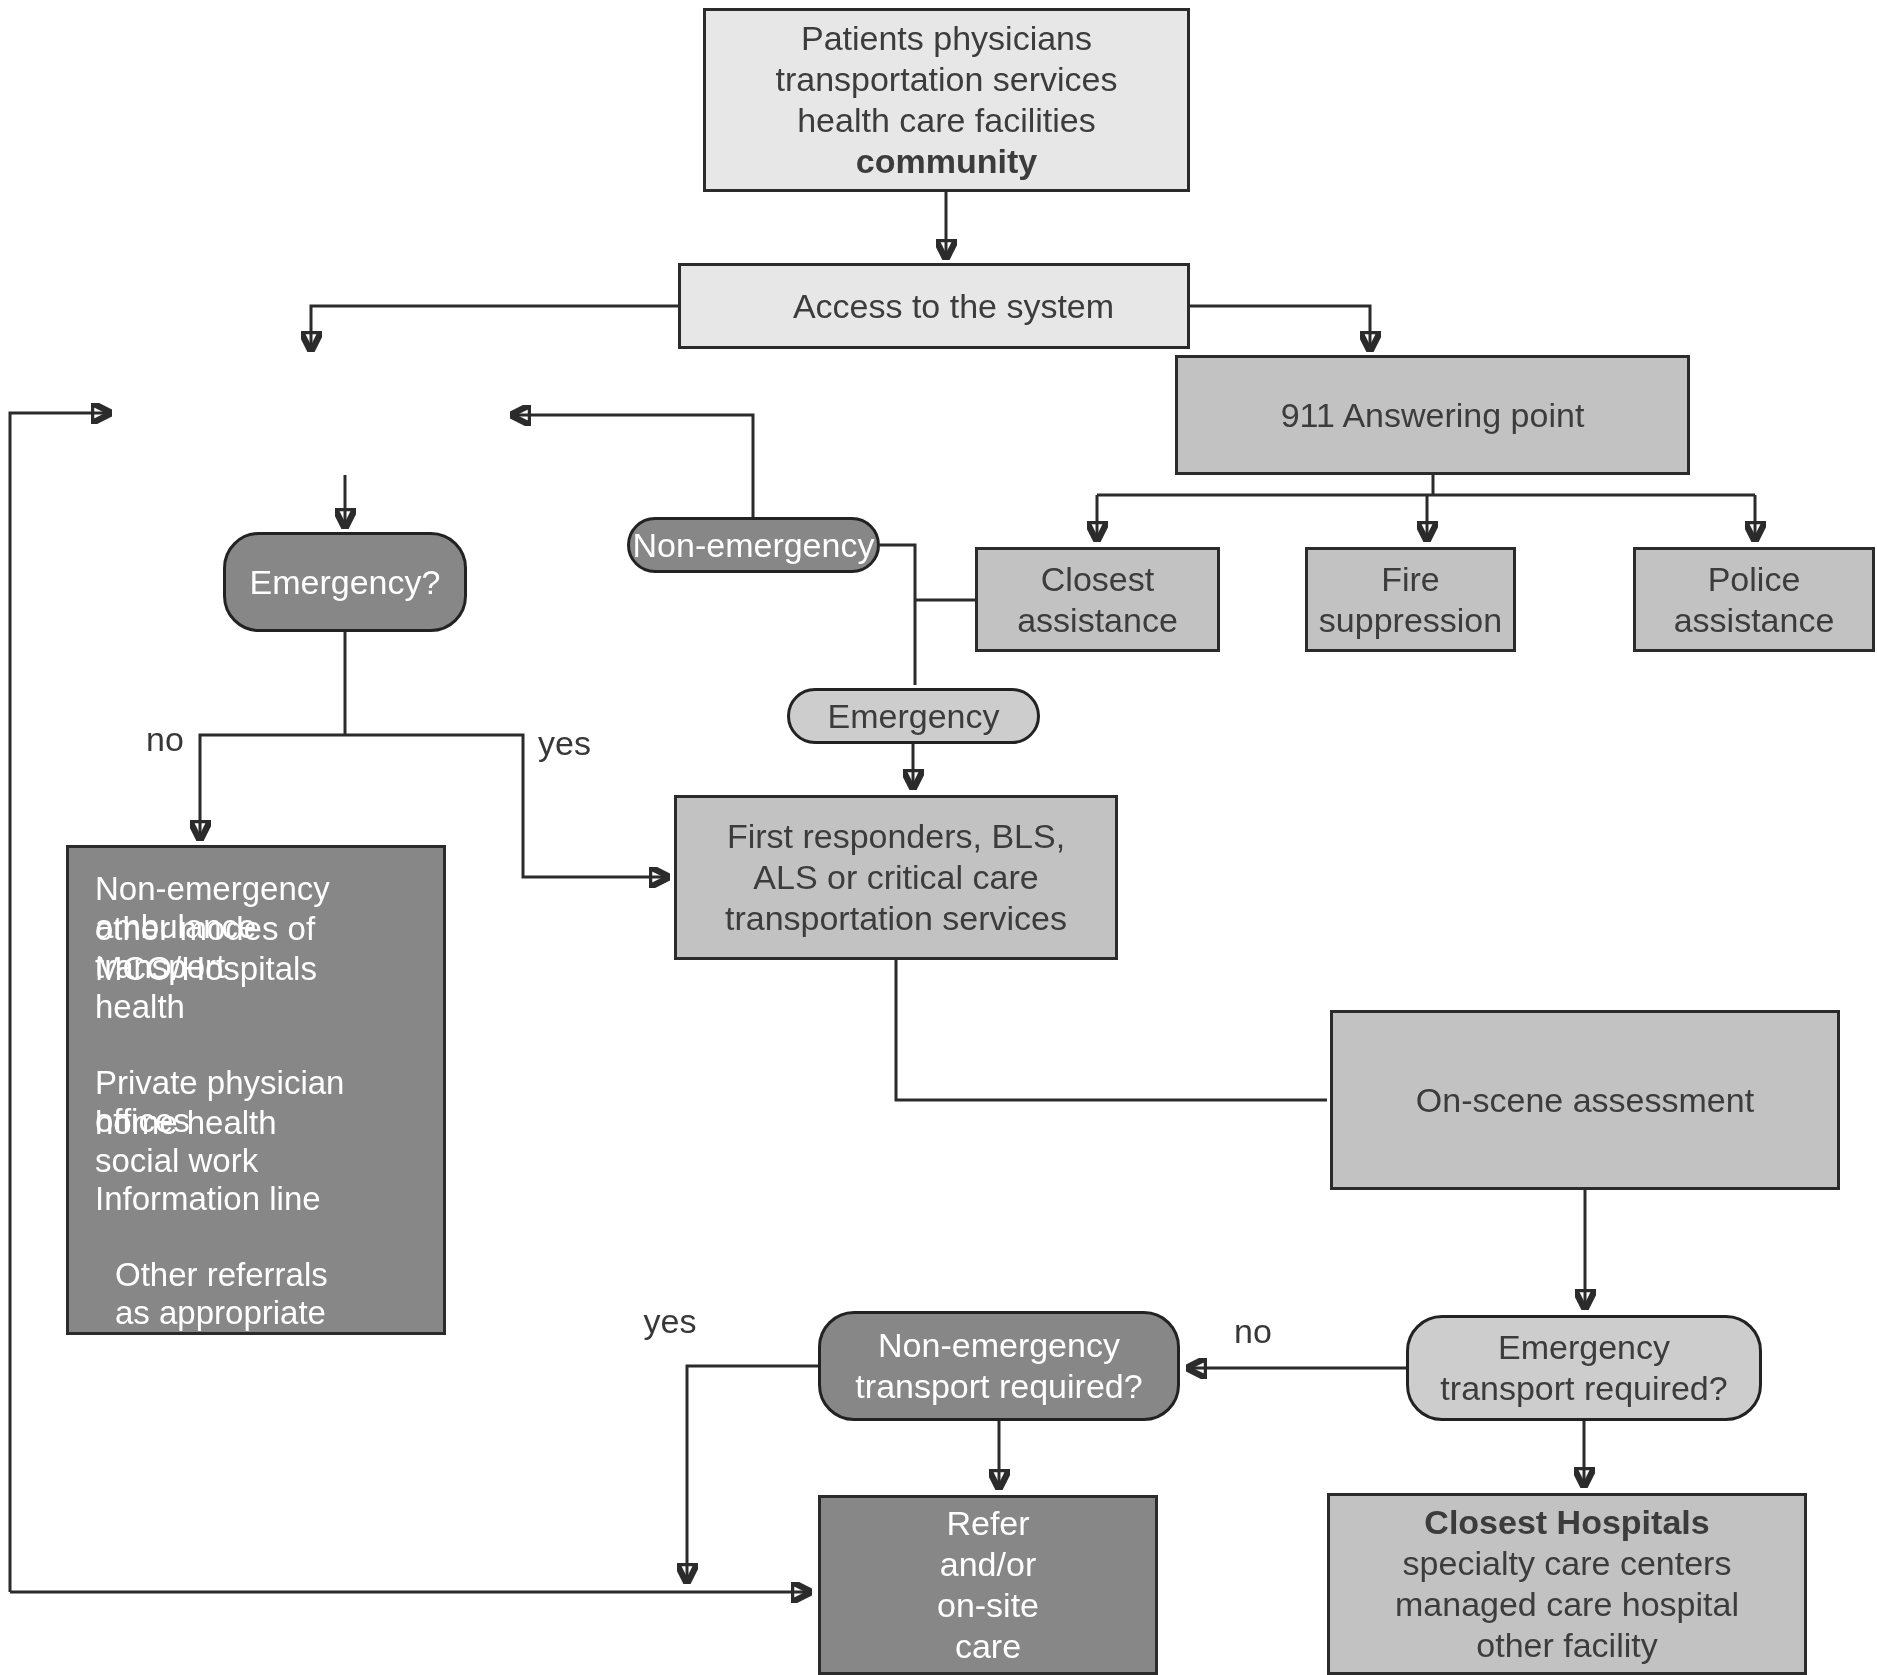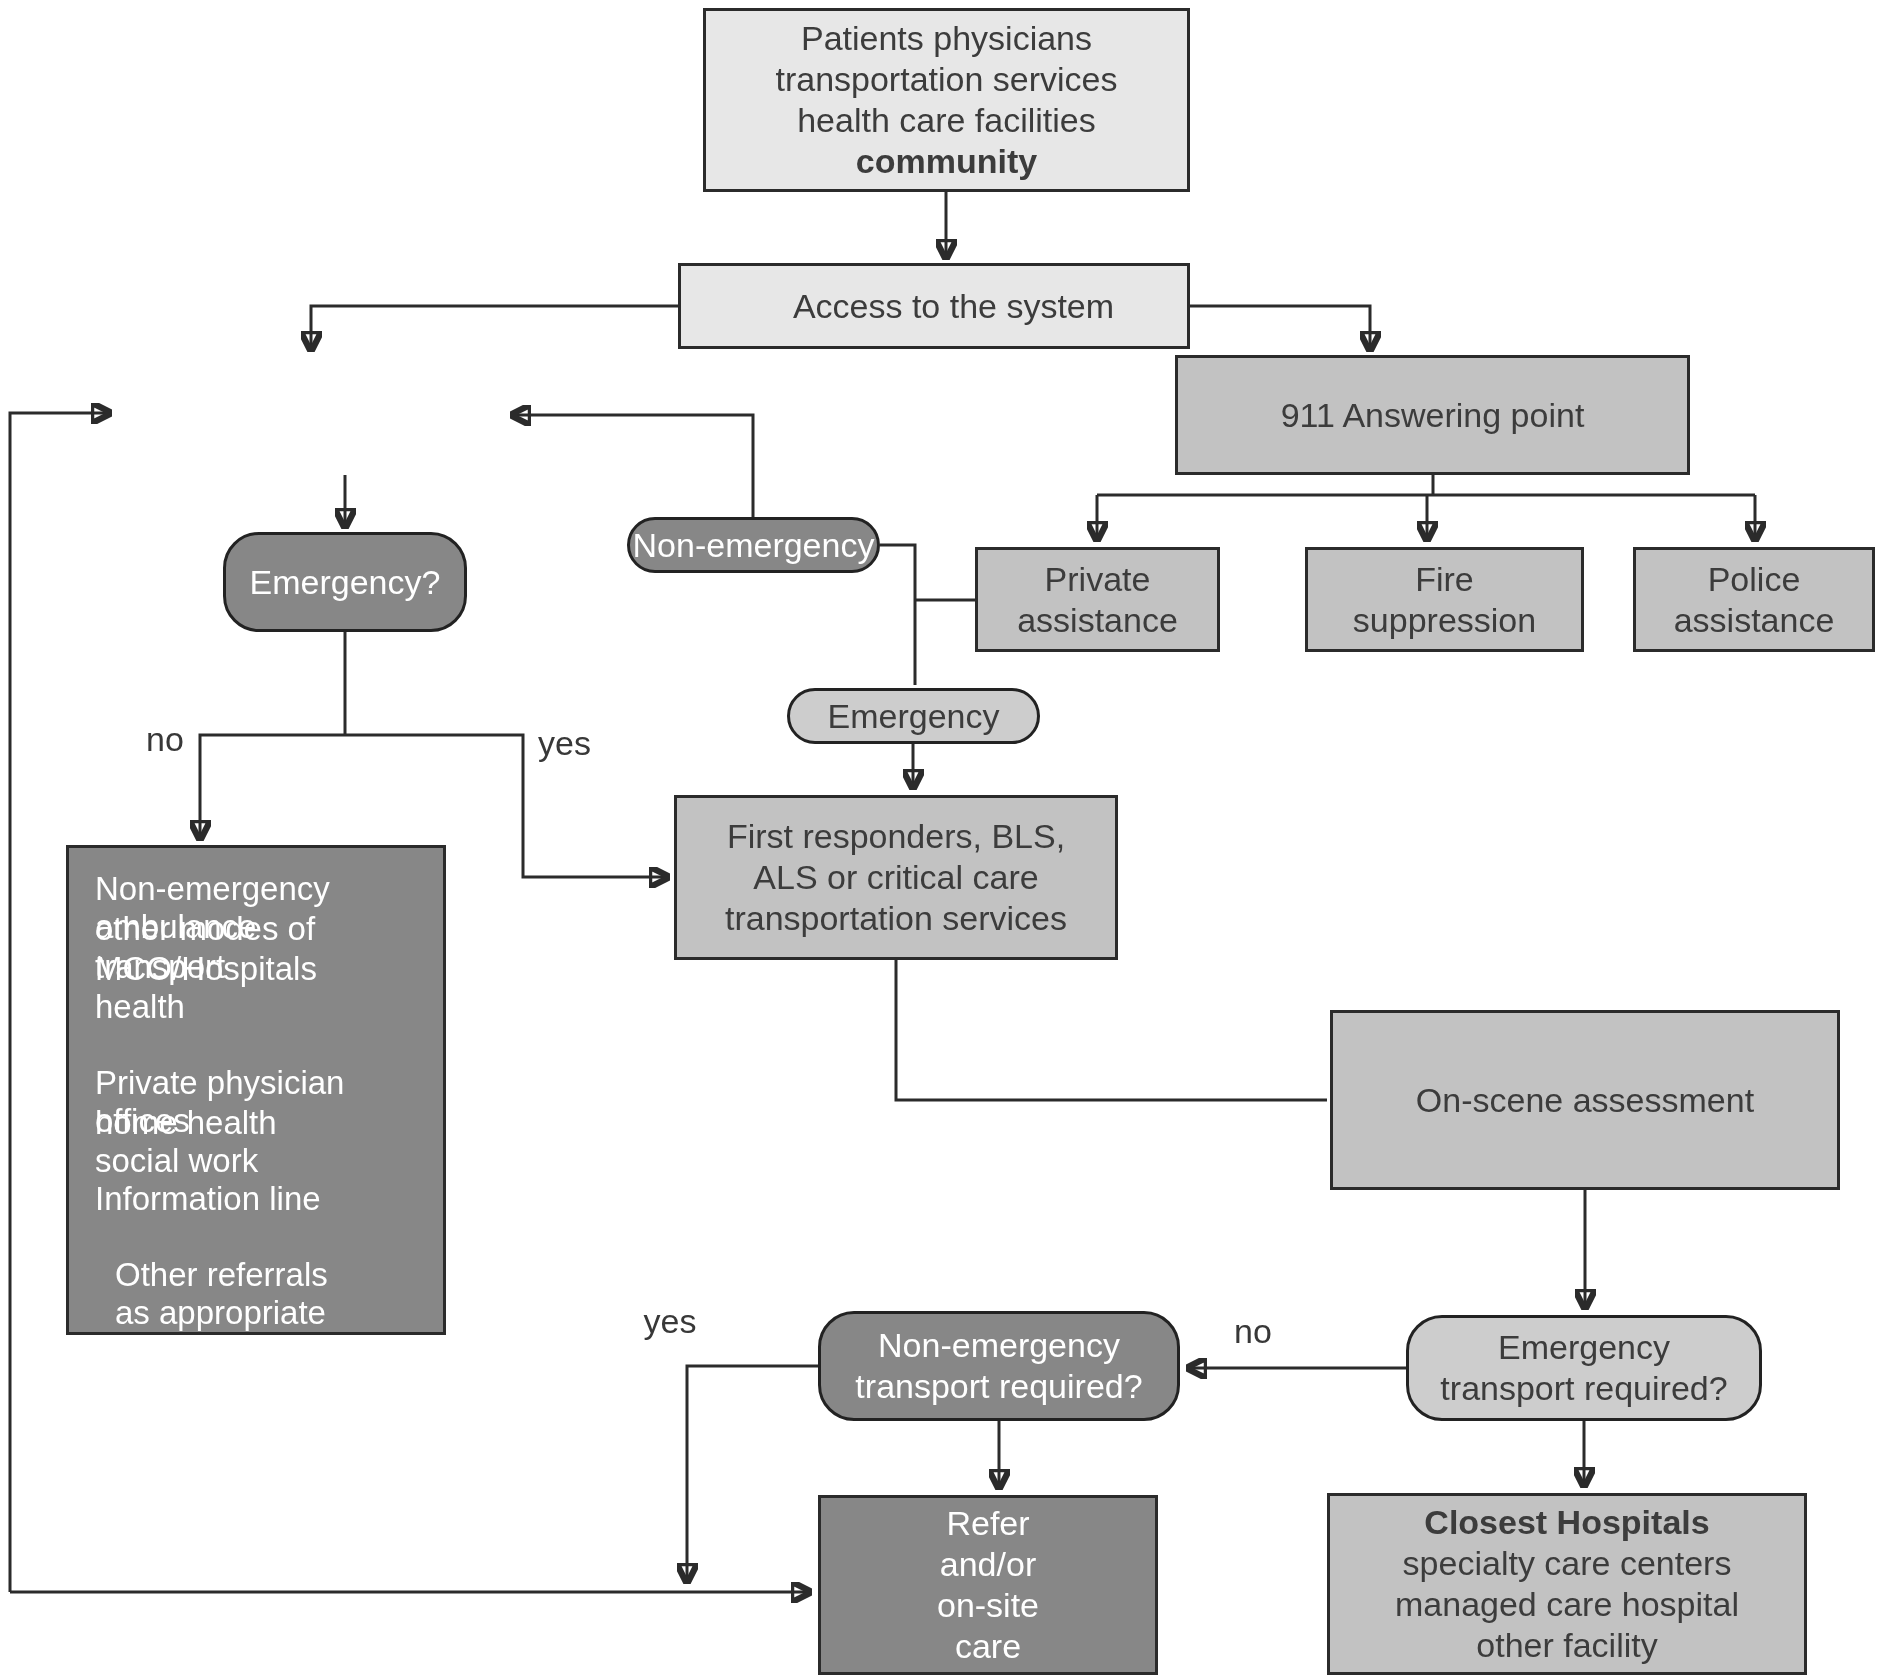--- a/index.html
+++ b/index.html
@@ -97,25 +97,25 @@
 
   <div class="node dark pill" style="left:223px;top:532px;width:244px;height:100px;">
     <div class="ln">Emergency?</div>
   </div>
 
   <div class="node dark pill-sm" style="left:627px;top:517px;width:253px;height:56px;">
     <div class="ln">Non-emergency</div>
   </div>
 
   <div class="node medium" style="left:975px;top:547px;width:245px;height:105px;">
-    <div class="ln">Private</div>
+    <div class="ln">Closest</div>
     <div class="ln">assistance</div>
   </div>
 
-  <div class="node medium" style="left:1305px;top:547px;width:279px;height:105px;">
+  <div class="node medium" style="left:1305px;top:547px;width:211px;height:105px;">
     <div class="ln">Fire</div>
     <div class="ln">suppression</div>
   </div>
 
   <div class="node medium" style="left:1633px;top:547px;width:242px;height:105px;">
     <div class="ln">Police</div>
     <div class="ln">assistance</div>
   </div>
 
   <div class="node pill-light pill-sm" style="left:787px;top:688px;width:253px;height:56px;">

